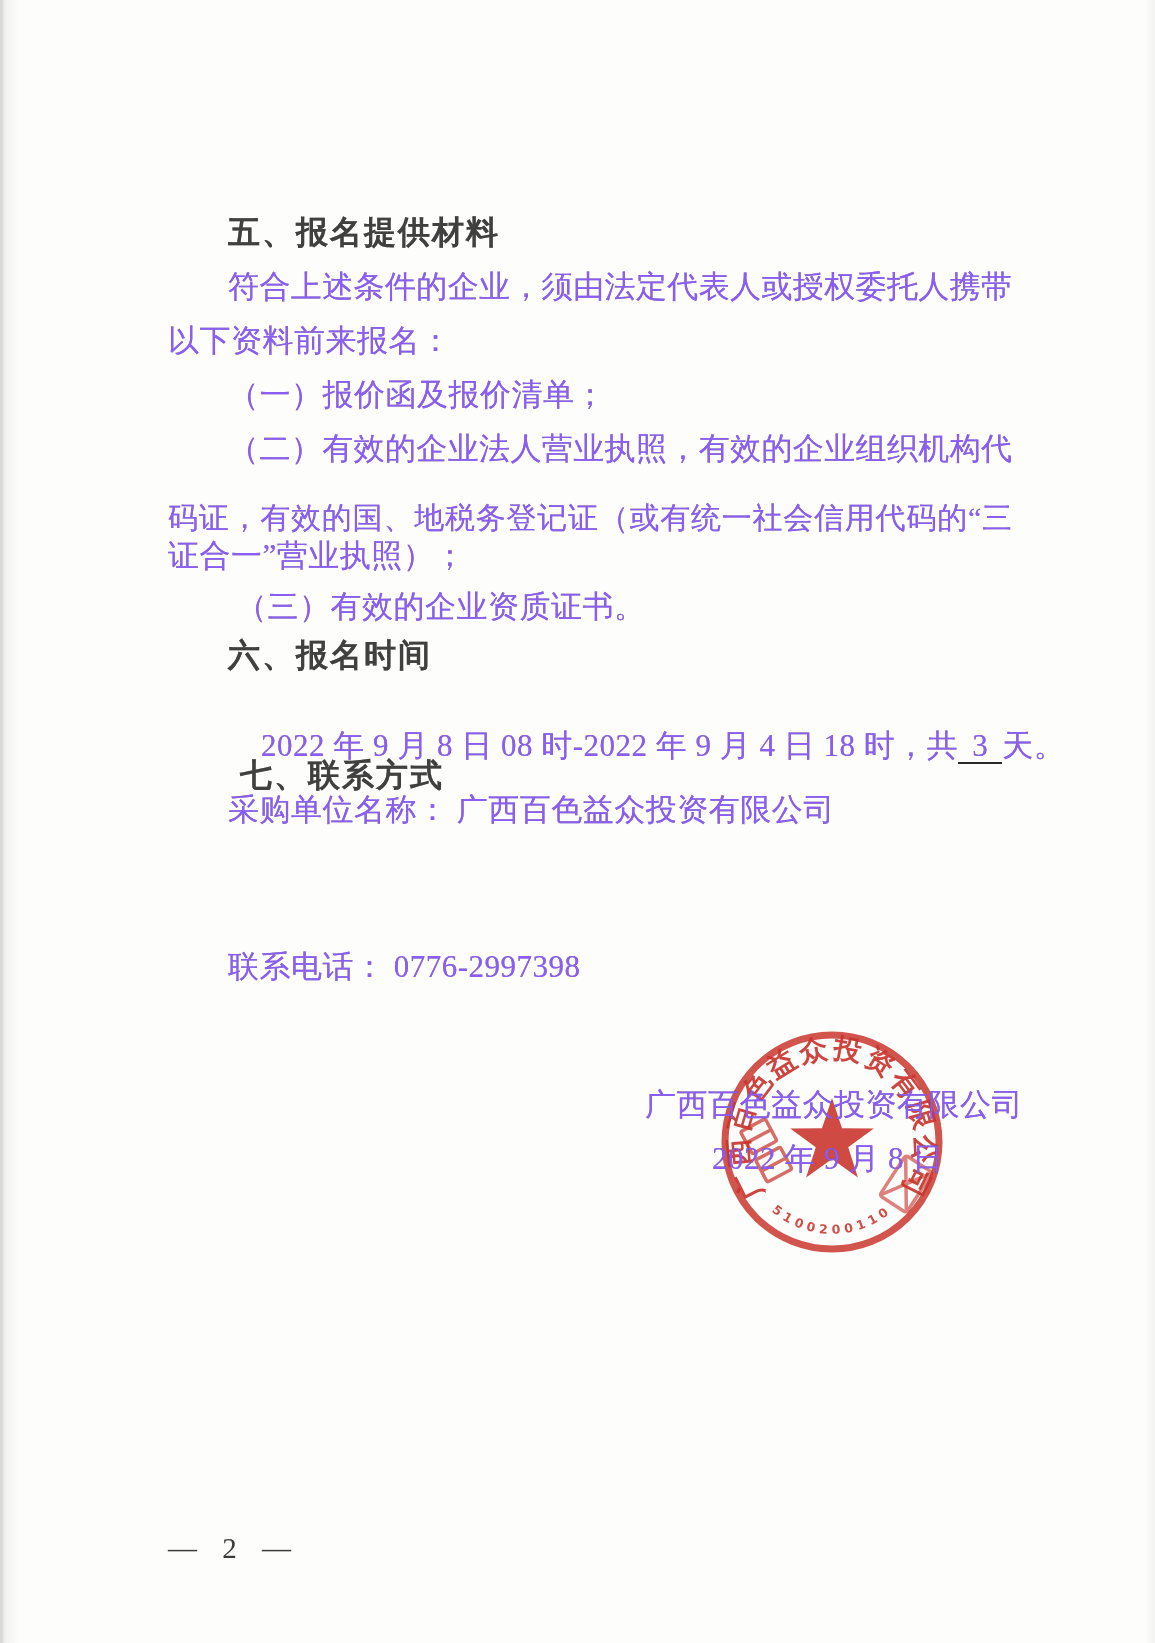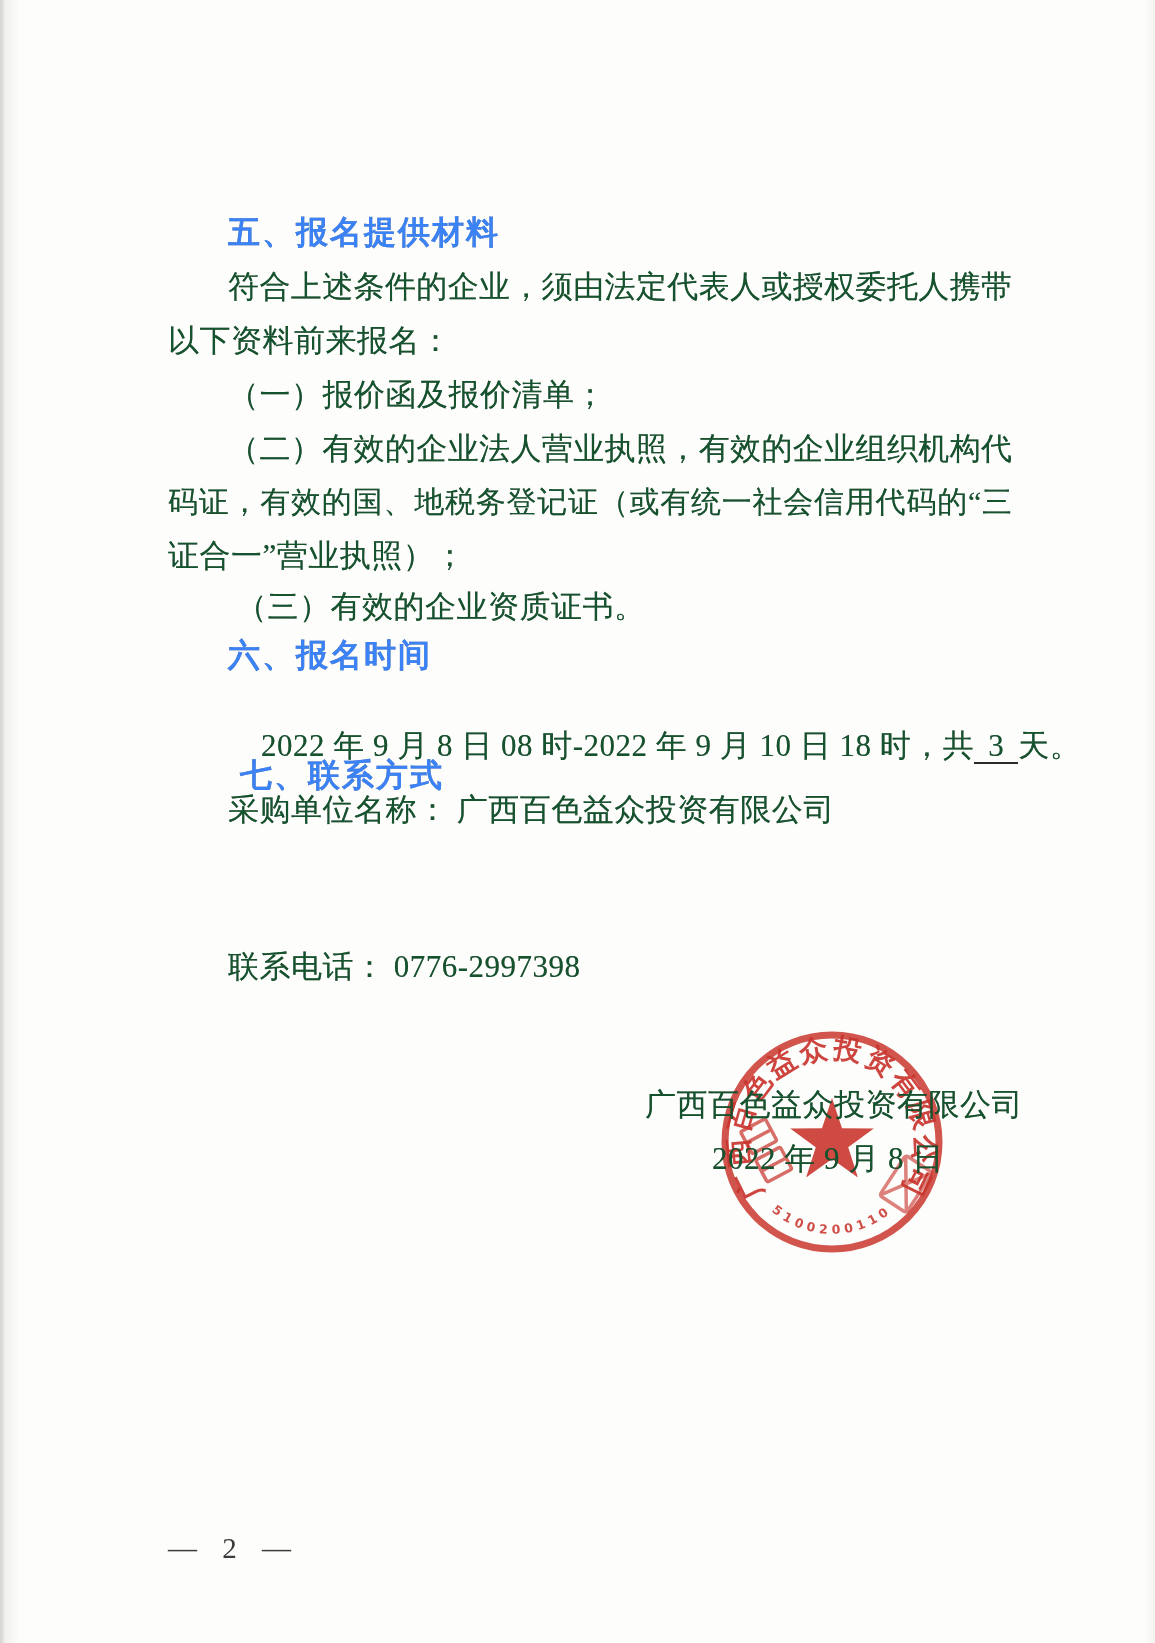--- a/index.html
+++ b/index.html
@@ -21,37 +21,37 @@
     content:"";position:absolute;right:0;top:0;bottom:0;width:10px;
     background:linear-gradient(270deg,#f2f2f1 0px,rgba(250,250,249,0) 100%);
     z-index:0;
   }
   .ln{
     position:absolute;
     font-size:31px;
     line-height:1.25;
     letter-spacing:0.5px;
     white-space:pre;
-    color:#14532d;
+    color:#8b5cf6;
     text-shadow:0 0 0.5px rgba(45,45,45,.55);
     z-index:2;
   }
   .just{
     text-align:justify;
     text-align-last:justify;
     white-space:normal;
     letter-spacing:0;
   }
-  .fs30{font-size:30px;}
+  .fs30{font-size:30px;margin-top:16px;}
   .h{
     font-family:"Liberation Sans","DejaVu Sans",sans-serif;
     font-weight:bold;
     font-size:32px;
     letter-spacing:2px;
-    color:#3b82f6;
+    color:#404040;
   }
   .uwrap{
     display:inline-block;
     border-bottom:2px solid #2a2a2a;
     padding:0 14px;
     line-height:1.05;
   }
   .pagenum{
     position:absolute;
     font-size:29px;
@@ -88,21 +88,21 @@
 
   <div class="ln just fs30" style="left:168px;top:483px;width:844px">码证，有效的国、地税务登记证（或有统一社会信用代码的“三</div>
 
   <div class="ln" style="left:168px;top:537px">证合一”营业执照）；</div>
 
   <div class="ln" style="left:236px;top:588px">（三）有效的企业资质证书。</div>
 
   <div class="ln h" style="left:228px;top:635px">六、报名时间</div>
 
   <div class="ln" style="left:228px;top:688px">
-    <span>2022 年 9 月 8 日 08 时-2022 年 9 月 10 日 18 时，共</span><span class="uwrap"><span>3</span></span><span>天。</span>
+    <span>2022 年 9 月 8 日 08 时-2022 年 9 月 4 日 18 时，共</span><span class="uwrap"><span>3</span></span><span>天。</span>
   </div>
 
   <div class="ln h" style="left:240px;top:755px">七、联系方式</div>
 
   <div class="ln" style="left:228px;top:791px">采购单位名称： 广西百色益众投资有限公司</div>
 
 
 
   <div class="ln" style="left:228px;top:948px">联系电话： 0776-2997398</div>
 

